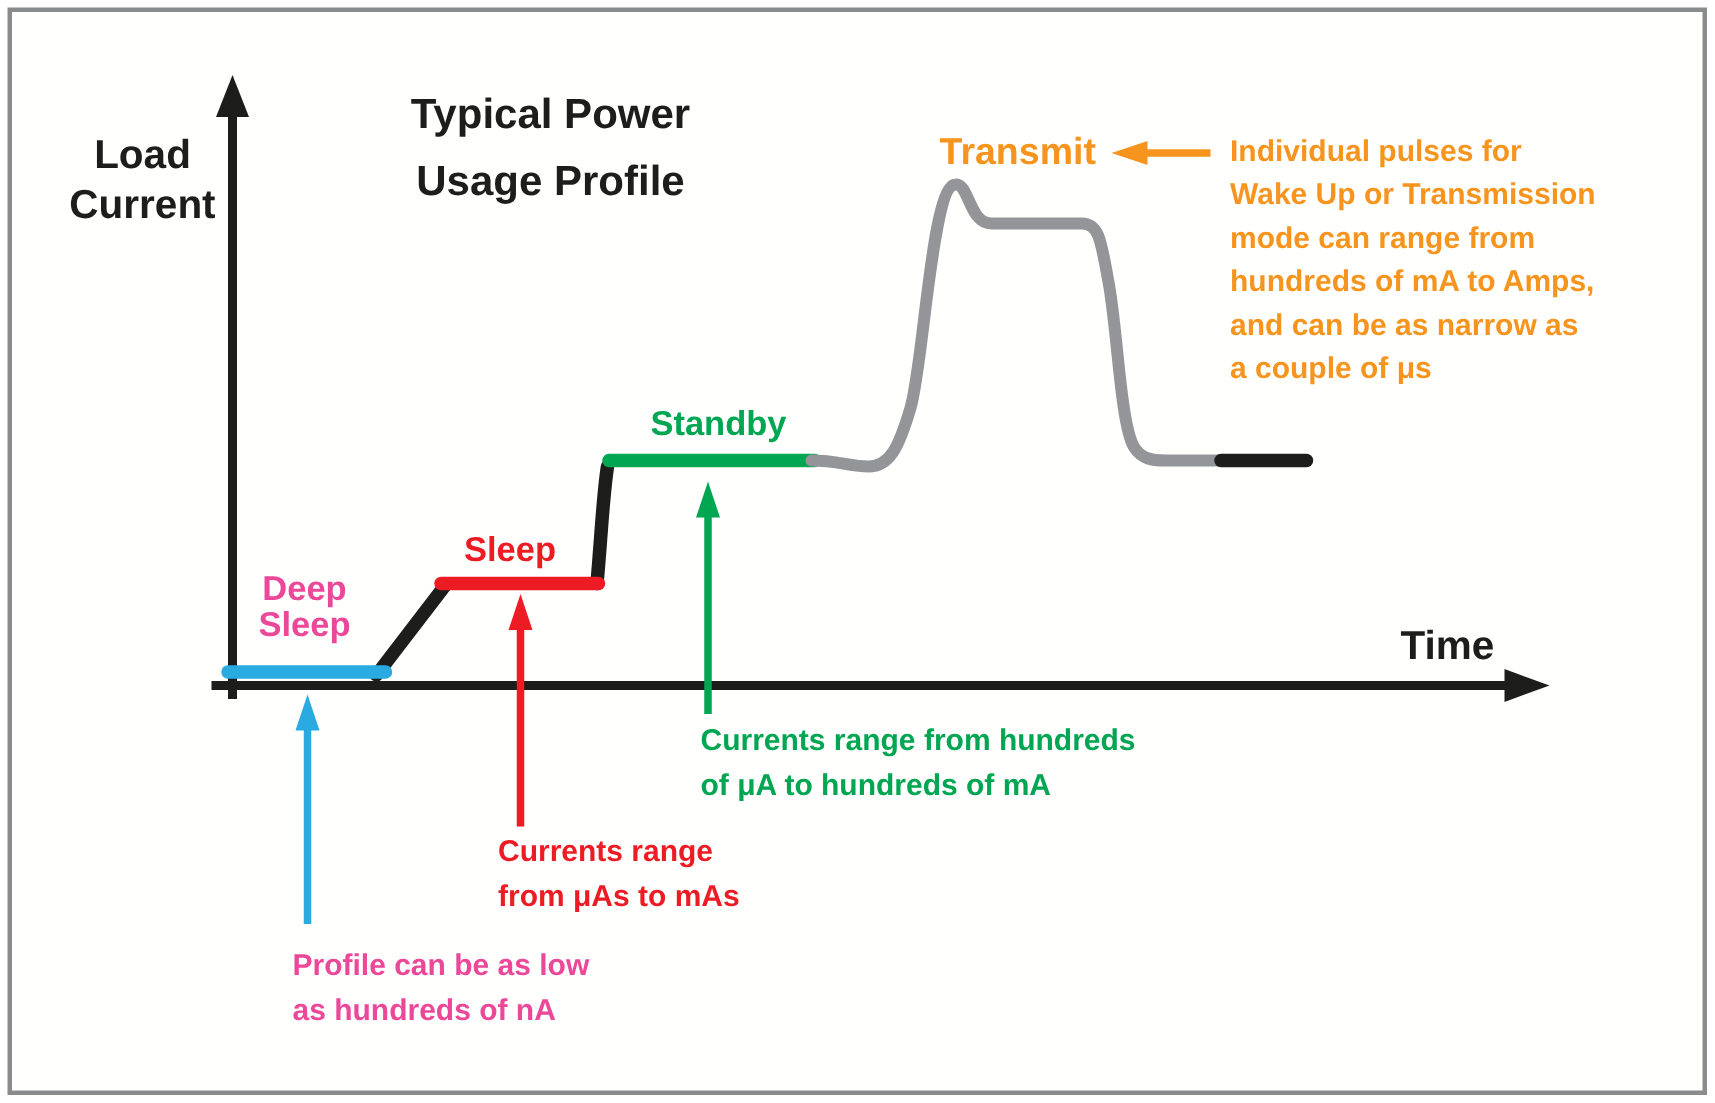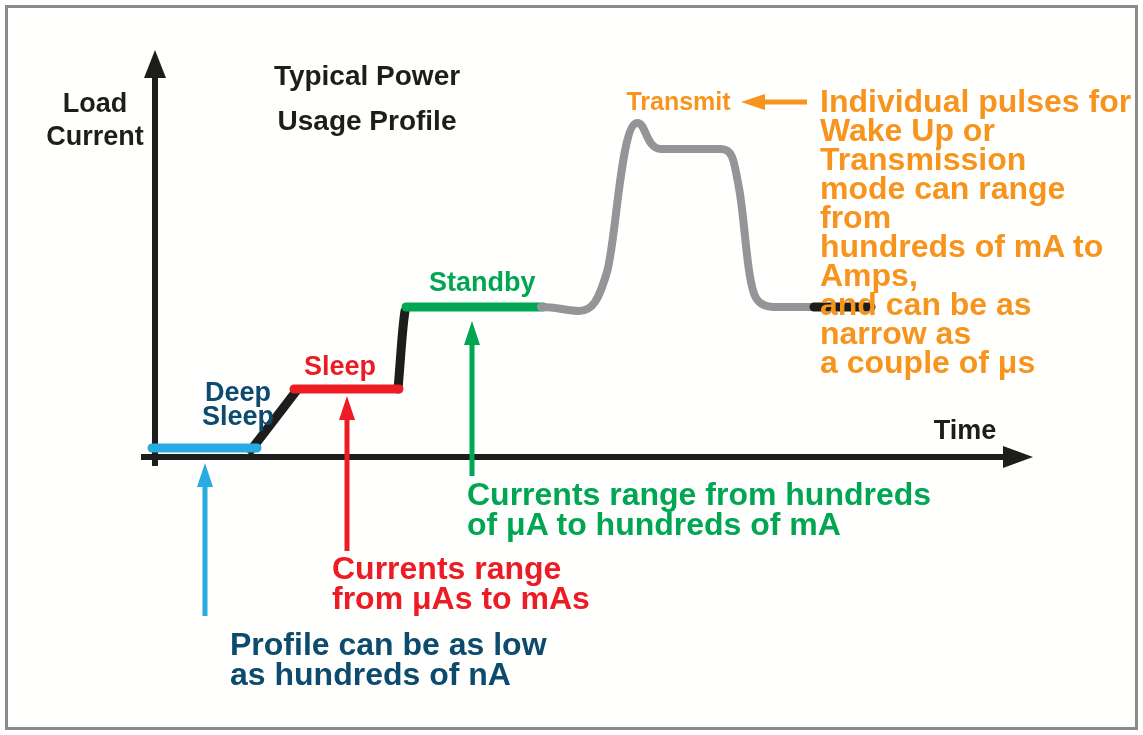--- a/index.html
+++ b/index.html
@@ -2,29 +2,29 @@
 <html><head>
 <meta charset="utf-8">
 <style>
   html,body{margin:0;padding:0;background:#ffffff;}
   body{width:1143px;height:735px;position:relative;font-family:"Liberation Sans",sans-serif;overflow:hidden;}
   .frame{position:absolute;left:5px;top:5px;right:5px;bottom:5px;border:3px solid #898b8d;background:#fffffe;}
   .layer{position:absolute;left:0;top:0;width:1143px;height:735px;}
   .txt{position:absolute;font-weight:bold;white-space:pre-line;}
   .center{text-align:center;}
   .ink{color:#1d1d1b;}
-  .c-cyan{color:#0c4a6e;padding-left:35px;}
+  .c-cyan{color:#ec4899;}
   .c-red{color:#ED1C24;}
   .c-green{color:#00A651;}
   .c-orange{color:#F7941D;}
   .title{font-size:28px;line-height:45px;}
   .axis-label{font-size:27px;line-height:33px;}
-  .mode-label{font-size:27px;line-height:24px;}
+  .mode-label{font-size:23px;line-height:24px;}
   .mode-label-transmit{font-size:25px;line-height:24px;}
-  .note{font-size:32px;line-height:30px;}
+  .note{font-size:20px;line-height:30px;}
 </style>
 </head>
 <body>
 
 <div class="frame"></div>
 
 <svg class="layer" viewBox="0 0 1143 735">
 
   <line x1="155" y1="466" x2="155" y2="74" stroke="#1d1d1b" stroke-width="6"></line>
   <polygon points="155,50 144,78 166,78" fill="#1d1d1b"></polygon>

